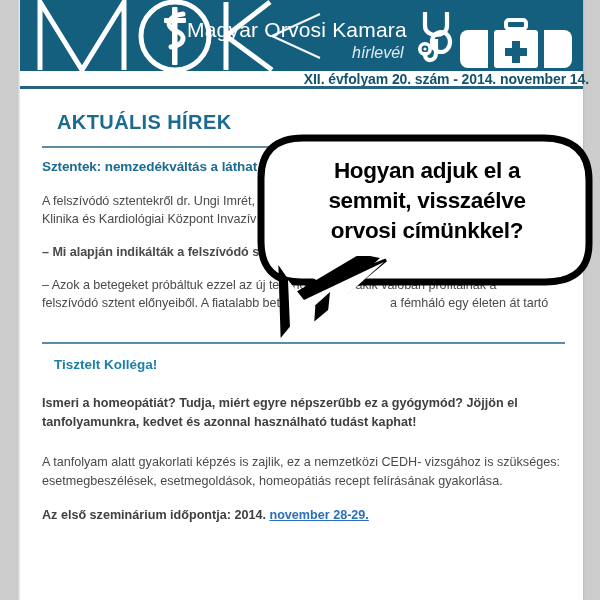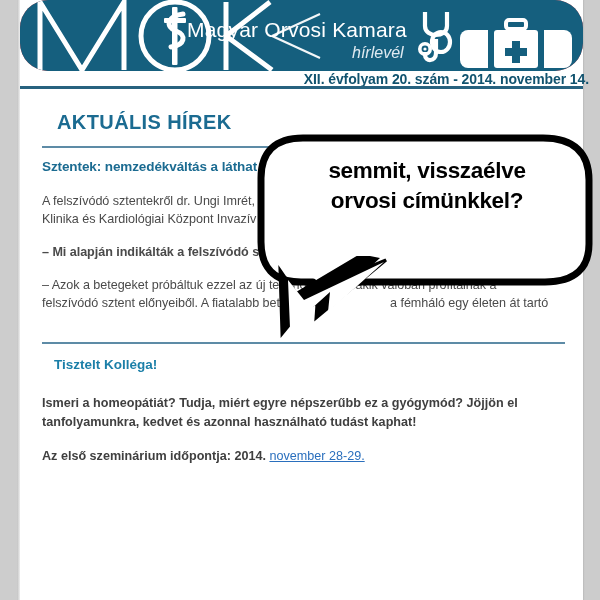--- a/index.html
+++ b/index.html
@@ -25,21 +25,21 @@
     position:absolute;left:0;top:0;width:20px;height:600px;background:#cdcdcd;
   }
   .left-gutter-edge{
     position:absolute;left:17px;top:0;width:3px;height:600px;
     background:linear-gradient(to right,#c2c2c2,#efefef);
   }
 
   
   .banner{
     position:absolute;left:20px;top:0;width:563px;height:71px;
-    background:#ef4444;overflow:hidden;border-radius:28px;
+    background:#ef4444;overflow:hidden;
   }
   .banner-inner{position:absolute;inset:0;}
   .banner-bottom-rule{
     position:absolute;left:20px;top:86px;width:563px;height:3px;
     background:#27627f;
   }
   .issue-bar{
     position:absolute;left:20px;top:71px;width:563px;height:16px;
     background:#ffffff;
   }
@@ -72,21 +72,21 @@
   .dash-q{font-weight:bold;color:#3d3d3d;}
 
   .greet{
     color:#1b7fa8;font-size:13.5px;font-weight:bold;margin:13px 0 0 12px;
   }
   p.promo{
     color:#4a4a4a;font-size:12.6px;line-height:18.5px;margin:22px 0 0 0;
   }
   p.promo.b{font-weight:bold;color:#3f3f3f;}
   p.promo.small-gap{margin-top:16px;}
-  .lnk{color:#2a6fbd;text-decoration:underline;font-weight:normal;}
+  .lnk{color:#2a6fbd;text-decoration:underline;font-weight:bold;}
 
   
   .bubble-wrap{position:absolute;left:255px;top:132px;width:345px;height:185px;}
   .bubble-text{
     position:absolute;left:22px;top:24px;width:300px;
     text-align:center;color:#000;
     font-size:22.5px;font-weight:bold;line-height:30px;
     letter-spacing:-0.3px;
   }
   .bubble-text div{white-space:nowrap;}
@@ -171,20 +171,21 @@
         <span>– Azok a betegeket próbáltuk ezzel az új technológiával</span><span>, akik valóban profitálnak a</span><br>
         <span>felszívódó sztent előnyeiből. A fiatalabb betegeknél u</span><span style="display:inline-block;width:56px"></span><span>a fémháló egy életen át tartó</span>
       </p>
 
       <div style="height:18px"></div>
       <div class="rule"></div>
 
       <div class="greet">Tisztelt Kolléga!</div>
 
       <p class="promo b">Ismeri a homeopátiát? Tudja, miért egyre népszerűbb ez a gyógymód? Jöjjön el tanfolyamunkra, kedvet és azonnal használható tudást kaphat!</p>
+      <p class="promo">A tanfolyam alatt gyakorlati képzés is zajlik, ez a nemzetközi CEDH- vizsgához is szükséges: esetmegbeszélések, esetmegoldások, homeopátiás recept felírásának gyakorlása.</p>
 
       <p class="promo b small-gap">
         <span>Az első szeminárium időpontja: 2014.</span>
         <a class="lnk" href="#">november 28-29.</a><br>
         
         
         
         
       </p>
 
@@ -200,20 +201,21 @@
                C 334 136 320 150 290 150
                L 92 150
                L 34 185
                L 58 150
                L 46 150
                C 18 150 6 134 6 110
                L 6 46
                C 6 20 20 6 48 6 Z" fill="#ffffff" stroke="#000000" stroke-width="7" stroke-linejoin="round"></path>
     </svg>
     <div class="bubble-text">
+      <div>Hogyan adjuk el a</div>
       <div>semmit, visszaélve</div>
       <div>orvosi címünkkel?</div>
     </div>
   </div>
 
   <svg style="position:absolute;left:268px;top:256px;" width="130" height="90" viewBox="0 0 130 90">
     <path d="M 112 2
              L 52 58
              L 52 30
              L 16 74

